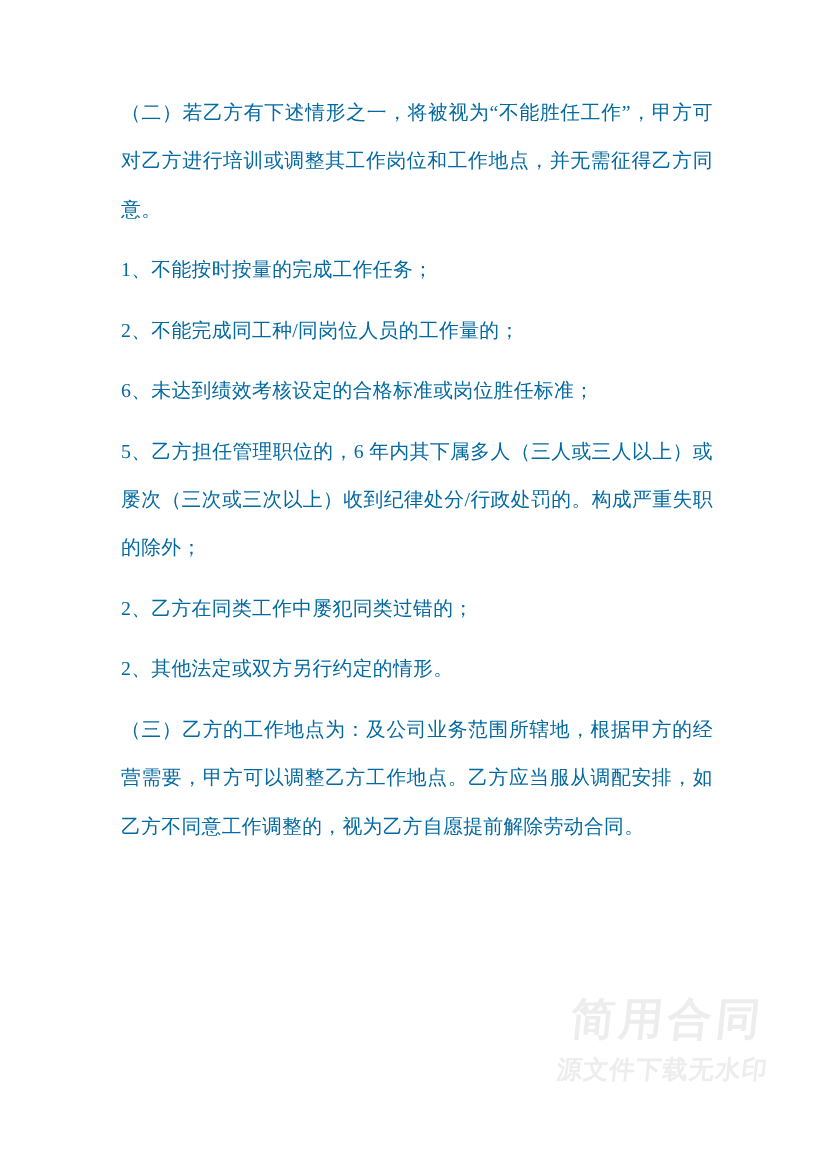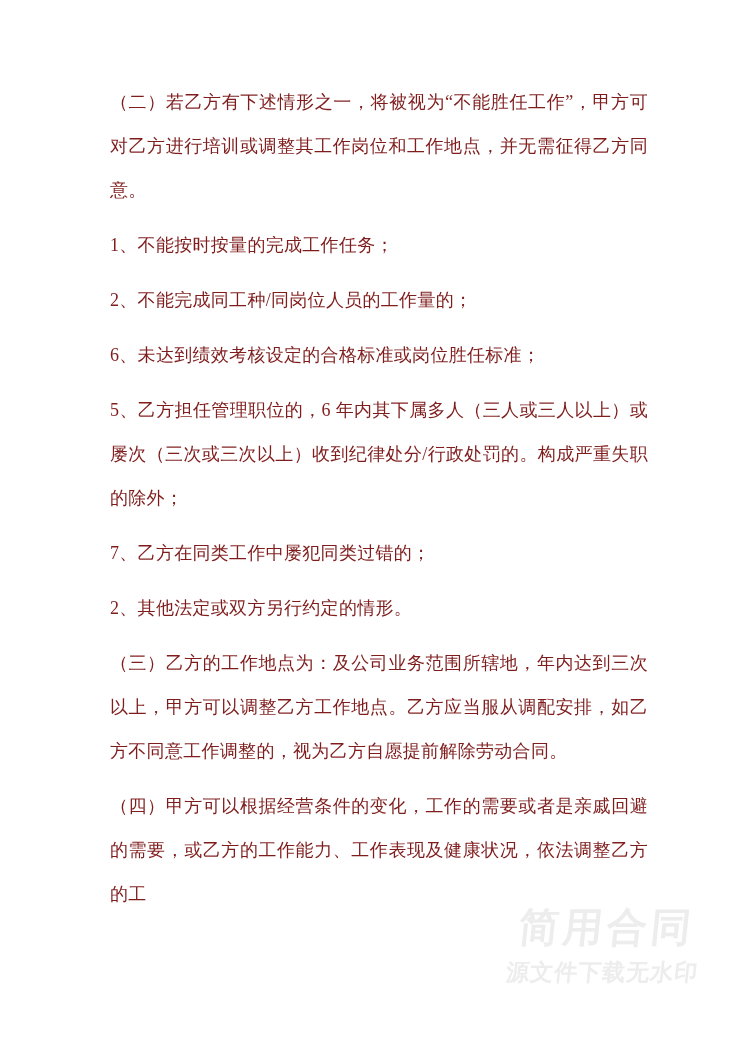--- a/index.html
+++ b/index.html
@@ -22,21 +22,21 @@
   .content {
     position: absolute;
     left: 110px;
     top: 80px;
     width: 538px;
   }
   .para {
     margin: 0 0 11px 0;
     font-size: 18px;
     line-height: 44px;
-    color: #7f1d1d;
+    color: #0369a1;
     text-align: justify;
     letter-spacing: 0.3px;
     word-break: break-all;
     font-family: Liberation Serif, serif;
   }
   .watermark {
     position: absolute;
     left: 500px;
     top: 905px;
     width: 210px;
@@ -65,24 +65,23 @@
 <body>
 
 <div class="page">
 
   <div class="content">
     <p class="para">（二）若乙方有下述情形之一，将被视为“不能胜任工作”，甲方可对乙方进行培训或调整其工作岗位和工作地点，并无需征得乙方同意。</p>
     <p class="para">1、不能按时按量的完成工作任务；</p>
     <p class="para">2、不能完成同工种/同岗位人员的工作量的；</p>
     <p class="para">6、未达到绩效考核设定的合格标准或岗位胜任标准；</p>
     <p class="para">5、乙方担任管理职位的，6 年内其下属多人（三人或三人以上）或屡次（三次或三次以上）收到纪律处分/行政处罚的。构成严重失职的除外；</p>
-    <p class="para">7、乙方在同类工作中屡犯同类过错的；</p>
+    <p class="para">2、乙方在同类工作中屡犯同类过错的；</p>
     <p class="para">2、其他法定或双方另行约定的情形。</p>
-    <p class="para">（三）乙方的工作地点为：及公司业务范围所辖地，年内达到三次以上，甲方可以调整乙方工作地点。乙方应当服从调配安排，如乙方不同意工作调整的，视为乙方自愿提前解除劳动合同。</p>
-    <p class="para">（四）甲方可以根据经营条件的变化，工作的需要或者是亲戚回避的需要，或乙方的工作能力、工作表现及健康状况，依法调整乙方的工</p>
+    <p class="para">（三）乙方的工作地点为：及公司业务范围所辖地，根据甲方的经营需要，甲方可以调整乙方工作地点。乙方应当服从调配安排，如乙方不同意工作调整的，视为乙方自愿提前解除劳动合同。</p>
   </div>
 
   <div class="watermark">
     <div class="wm-title">简用合同</div>
     <div class="wm-sub">源文件下载无水印</div>
   </div>
 
 </div>
 
 </body></html>

